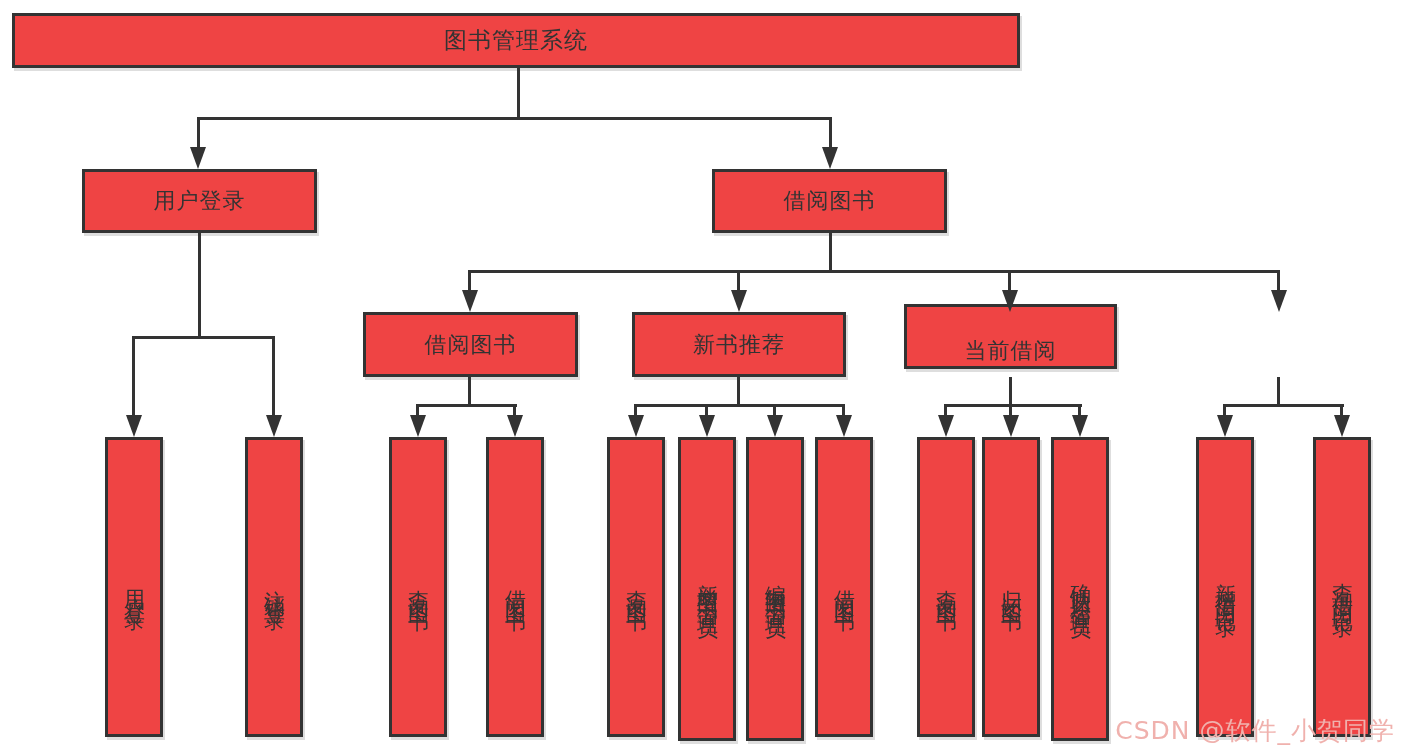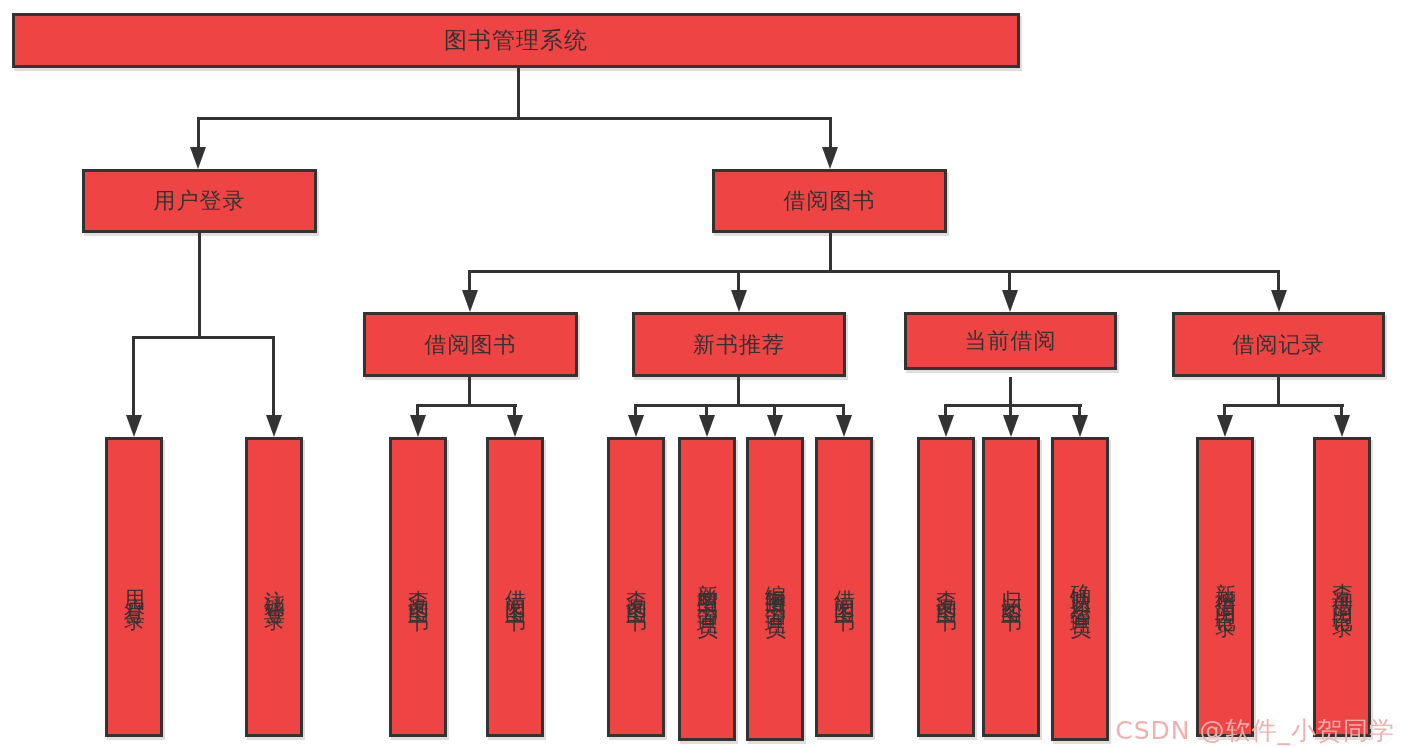--- a/index.html
+++ b/index.html
@@ -76,27 +76,24 @@
   </div>
 
   <div class="node hnode" style="left:363px; top:312px; width:215px; height:65px;">
     <span>借阅图书</span>
   </div>
 
   <div class="node hnode" style="left:632px; top:312px; width:214px; height:65px;">
     <span>新书推荐</span>
   </div>
 
-  <div class="node hnode" style="left:904px; top:312px; width:213px; height:58px;">
+  <div class="node hnode" style="left:904px; top:304px; width:213px; height:65px;align-items:flex-end;">
     <span>当前借阅</span>
   </div>
 
-  <div class="node hnode" style="left:1172px; top:312px; width:213px; height:65px;">
-    <span>借阅记录</span>
-  </div>
 
   <div class="node vnode" style="left:105px; top:437px; width:58px; height:300px;">
     <span>用户登录</span>
   </div>
   <div class="node vnode" style="left:245px; top:437px; width:58px; height:300px;">
     <span>注销登录</span>
   </div>
 
   <div class="node vnode" style="left:389px; top:437px; width:58px; height:300px;">
     <span>查询图书</span>

